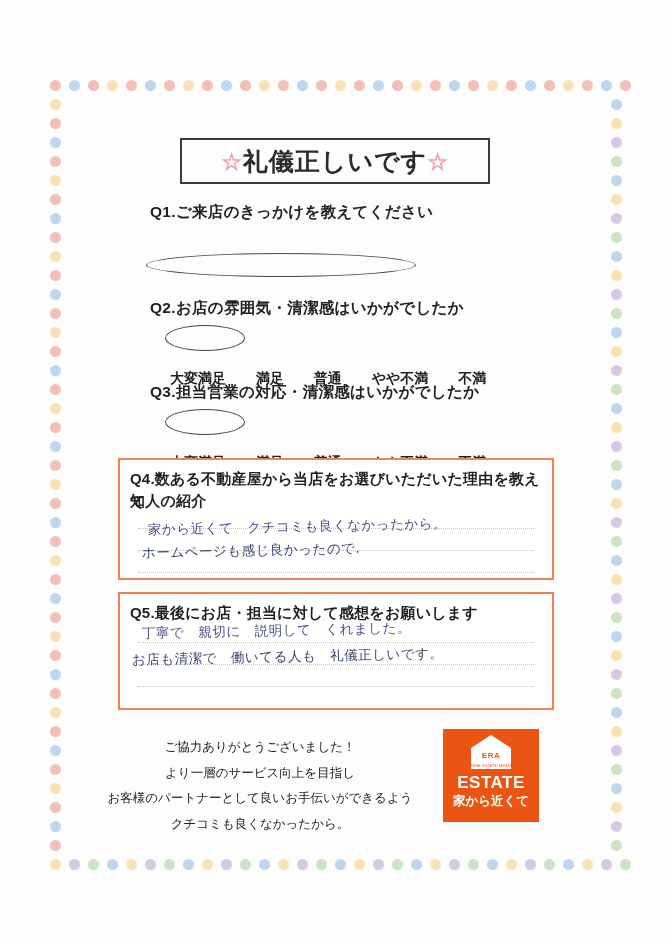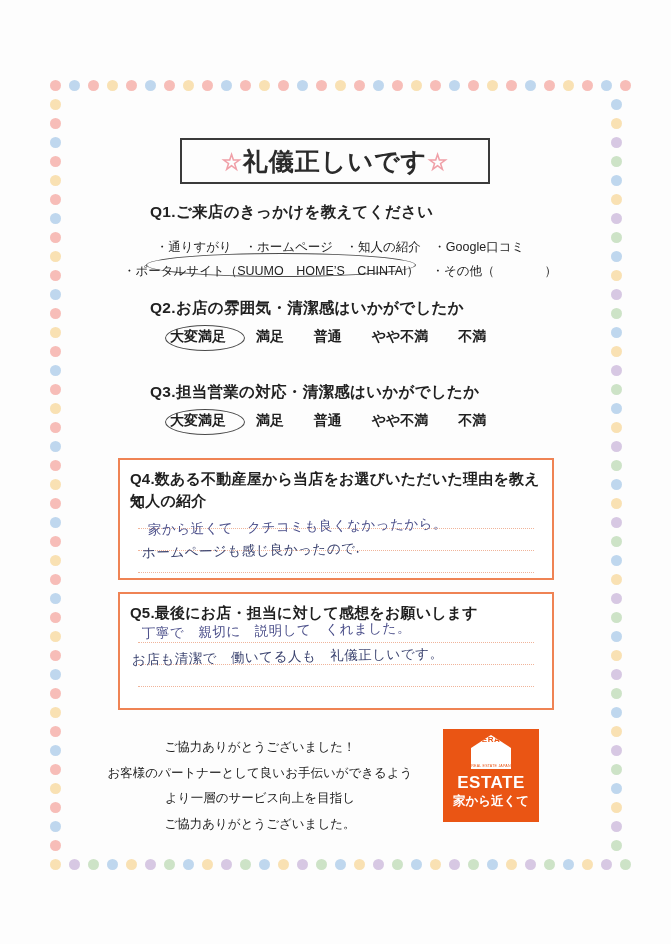--- a/index.html
+++ b/index.html
@@ -104,21 +104,21 @@
     pointer-events: none;
   }
 
   .scale-row {
     position: absolute;
     font-size: 14px;
     color: #1f1f1f;
     white-space: nowrap;
     font-weight: bold;
   }
-  .scale-row span { display: inline-block; }
+  .scale-row span { display: inline-block; margin-top: 42px; }
   .scale-row .opt { margin-right: 26px; }
   .scale-row .opt.last { margin-right: 0; }
 
   
   .ans-box {
     position: absolute;
     border: 2.2px solid #ef8354;
     background: #ffffff;
     box-sizing: border-box;
   }
@@ -176,21 +176,21 @@
     justify-content: flex-start;
     padding-top: 6px;
     box-sizing: border-box;
   }
   .era-badge {
     width: 40px;
     height: 34px;
     background: #ffffff;
     position: relative;
     display: flex;
-    align-items: flex-start;
+    align-items: flex-end;
     justify-content: center;
     clip-path: polygon(50% 0%, 100% 38%, 100% 100%, 0% 100%, 0% 38%);
   }
   .era-badge .era-text {
     font-size: 8px;
     font-weight: bold;
     color: #ea5514;
     margin-bottom: 9px;
     letter-spacing: .5px;
   }
@@ -368,26 +368,20 @@
       <div class="dot" style="left: 561px; top: 760px; background: rgb(188, 217, 180);"></div>
     </div>
 
   <div class="title-wrap">
     <div class="title">
       <span class="star">☆</span><span>礼儀正しいです</span><span class="star">☆</span>
     </div>
   </div>
 
   <div class="q-head" style="left:122px; top:202px;">Q1.ご来店のきっかけを教えてください</div>
-  <div class="q1-options">
-    <div>・通りすがり　・ホームページ　・知人の紹介　・Google口コミ</div>
-    <div>
-      <span class="q1-line2">・ポータルサイト（SUUMO　HOME’S　CHINTAI）　・その他（　　　　）</span>
-    </div>
-  </div>
   <div class="ellipse-mark" style="left:146px; top:253px; width:268px; height:22px;"></div>
 
   <div class="q-head" style="left:122px; top:298px;">Q2.お店の雰囲気・清潔感はいかがでしたか</div>
   <div class="scale-row" style="left:170px; top:328px;">
     <span class="opt">大変満足</span>
     <span class="opt">満足</span>
     <span class="opt">普通</span>
     <span class="opt">やや不満</span>
     <span class="opt last">不満</span>
   </div>
@@ -417,23 +411,23 @@
     <div class="ans-q" style="left:10px; top:8px;">Q5.最後にお店・担当に対して感想をお願いします</div>
     <div class="rule" style="top:48px; left:18px; right:18px;"></div>
     <div class="rule" style="top:70px; left:18px; right:18px;"></div>
     <div class="rule" style="top:92px; left:18px; right:18px;"></div>
   </div>
   <div class="hw" style="left:142px; top:622px;">丁寧で　親切に　説明して　くれました。</div>
   <div class="hw b" style="left:132px; top:648px;">お店も清潔で　働いてる人も　礼儀正しいです。</div>
 
   <div class="closing">
     <div>ご協力ありがとうございました！</div>
+    <div>より一層のサービス向上を目指し</div>
     <div>お客様のパートナーとして良いお手伝いができるよう</div>
-    <div>より一層のサービス向上を目指し</div>
-    <div>ご協力ありがとうございました。</div>
+    <div>クチコミも良くなかったから。</div>
   </div>
 
   <div class="logo">
     <div class="era-badge">
       <span class="era-text">ERA</span>
       <span class="era-sub">REAL ESTATE JAPAN</span>
     </div>
     <div class="lixil">ESTATE</div>
     <div class="chintai">家から近くて</div>
   </div>

